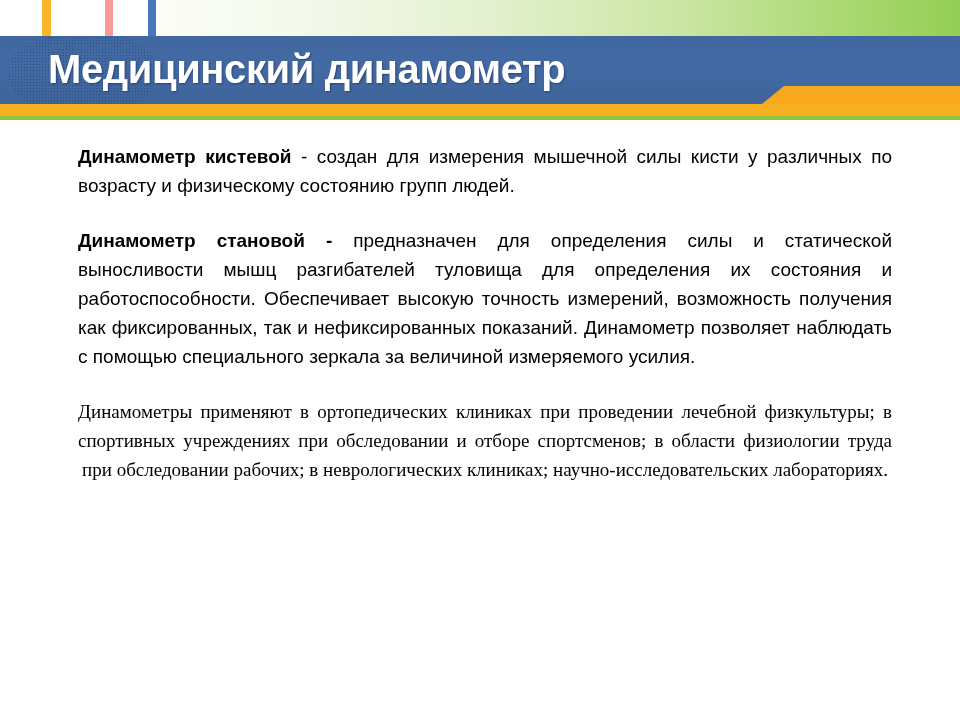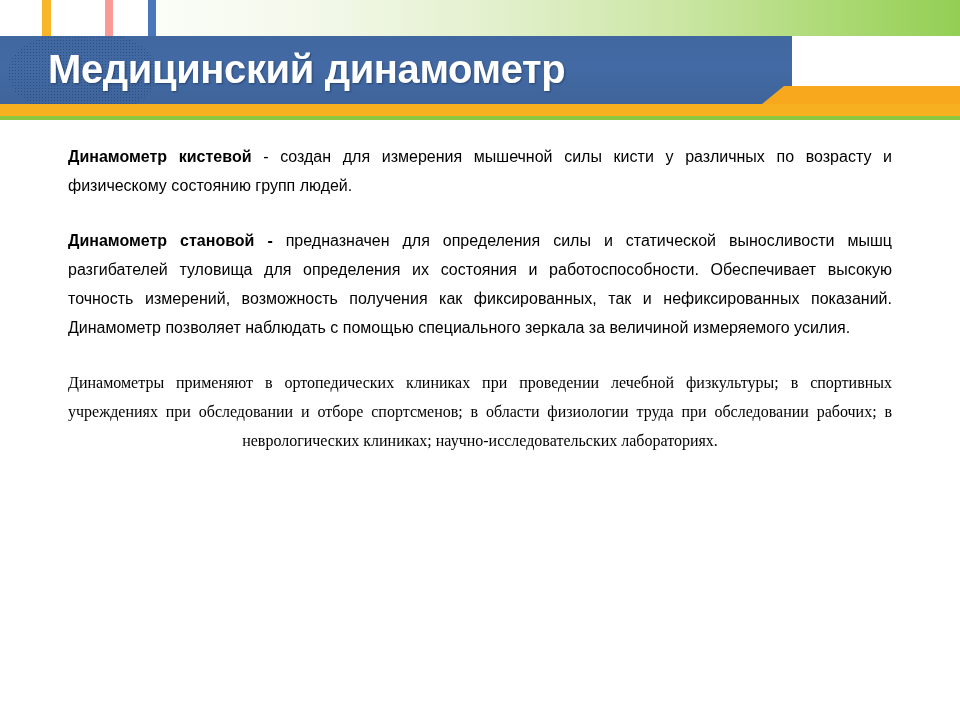--- a/index.html
+++ b/index.html
@@ -61,21 +61,21 @@
     left: 148px;
     width: 8px;
     background: #4a77bb;
   }
 
   
   .title-banner {
     position: absolute;
     left: 0;
     top: 36px;
-    width: 792px;
+    width: 960px;
     height: 68px;
     background: linear-gradient(to bottom, #40679f 0%, #436aa4 45%, #3f649b 100%);
     overflow: hidden;
   }
   .dot-ellipse {
     position: absolute;
     left: 8px;
     top: -6px;
     width: 150px;
     height: 86px;
@@ -126,22 +126,22 @@
   }
 
   
   .content {
     position: absolute;
     left: 68px;
     top: 142px;
     width: 824px;
   }
   .para {
-    margin: 0 0 26px 0;
-    font-size: 16px;
+    margin: 0 0 26px 10px;
+    font-size: 19px;
     line-height: 29px;
     color: #000000;
     text-align: justify;
   }
   .para:last-child {
     margin-bottom: 0;
     font-family: Liberation Serif, serif;
   }
   .para.p3 {
     text-align: justify;

